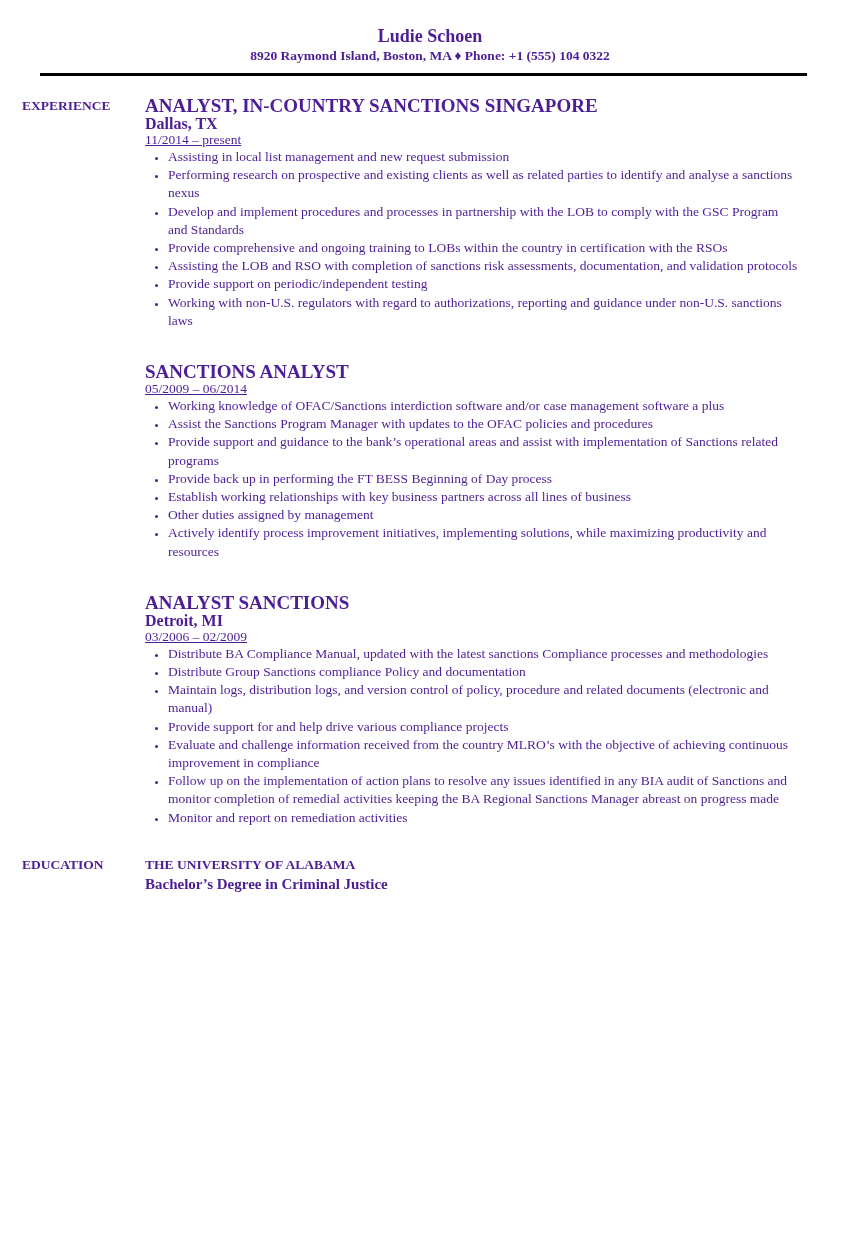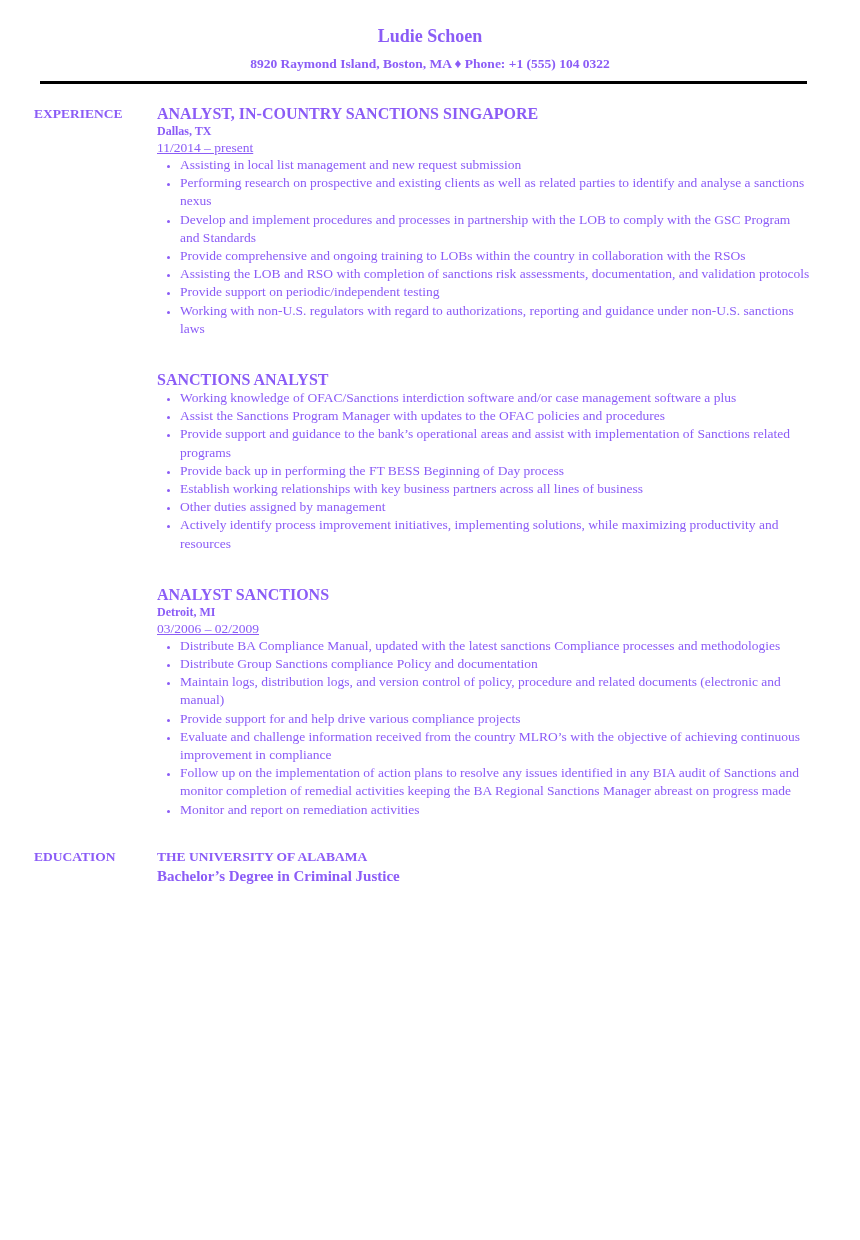--- a/index.html
+++ b/index.html
@@ -1,57 +1,57 @@
 <!DOCTYPE html>
 <html><head>
 <meta charset="utf-8">
 <style>
   * { margin: 0; padding: 0; box-sizing: border-box; }
   html, body { background: #ffffff; }
   .page {
     width: 860px;
     height: 1240px;
     background: #ffffff;
-    color: #8b5cf6;
+    color: #4c1d95;
     font-family: "Liberation Serif", serif;
     position: relative;
     overflow: hidden;
   }
   .header { padding-top: 25px; }
   .name {
     text-align: center;
     font-weight: bold;
     font-size: 18px;
     line-height: 22px;
   }
   .contact {
     text-align: center;
     font-weight: bold;
     font-size: 13.5px;
     line-height: 17px;
-    margin-top: 8px;
+    margin-top: 0;
   }
   .rule {
     height: 3px;
     background: #000000;
     margin: 9px 53px 0 40px;
   }
-  main { padding: 20px 0 0 34px; }
+  main { padding: 20px 0 0 22px; }
   .section-row { display: flex; align-items: flex-start; }
   .section-label {
     flex: 0 0 123px;
     width: 123px;
     font-weight: bold;
     font-size: 13.5px;
     line-height: 19px;
   }
   .section-content { width: 656px; }
   .job + .job { margin-top: 32px; }
-  .job-title { font-size: 16px; font-weight: bold; line-height: 19px; }
-  .job-location { font-size: 12px; font-weight: bold; line-height: 17px; }
+  .job-title { font-size: 19px; font-weight: bold; line-height: 19px; }
+  .job-location { font-size: 16px; font-weight: bold; line-height: 17px; }
   .job-dates { font-size: 13.5px; font-weight: normal; line-height: 16px; text-decoration: underline; }
   .job-bullets { list-style: disc; margin: 0; padding-left: 23px; }
   .job-bullets li {
     font-size: 13.5px;
     line-height: 18.2px;
   }
   .job-bullets li::marker { font-size: 11px; }
   .education-row { margin-top: 28px; }
   .school { font-weight: bold; font-size: 13.5px; line-height: 19px; }
   .degree { font-weight: bold; font-size: 15px; line-height: 20px; }
@@ -71,29 +71,30 @@
       <div class="section-label">EXPERIENCE</div>
       <div class="section-content" id="jobs">
   <article class="job">
     <h3 class="job-title">ANALYST, IN-COUNTRY SANCTIONS SINGAPORE</h3>
     <div class="job-location">Dallas, TX</div>
     <div class="job-dates">11/2014 – present</div>
     <ul class="job-bullets">
               <li>Assisting in local list management and new request submission</li>
               <li>Performing research on prospective and existing clients as well as related parties to identify and analyse a sanctions nexus</li>
               <li>Develop and implement procedures and processes in partnership with the LOB to comply with the GSC Program and Standards</li>
-              <li>Provide comprehensive and ongoing training to LOBs within the country in collaboration with the RSOs</li>
+              <li>Provide comprehensive and ongoing training to LOBs within the country in certification with the RSOs</li>
               <li>Assisting the LOB and RSO with completion of sanctions risk assessments, documentation, and validation protocols</li>
               <li>Provide support on periodic/independent testing</li>
               <li>Working with non-U.S. regulators with regard to authorizations, reporting and guidance under non-U.S. sanctions laws</li>
             </ul>
   </article>
 
   <article class="job">
     <h3 class="job-title">SANCTIONS ANALYST</h3>
+    <div class="job-dates">05/2009 – 06/2014</div>
     <ul class="job-bullets">
               <li>Working knowledge of OFAC/Sanctions interdiction software and/or case management software a plus</li>
               <li>Assist the Sanctions Program Manager with updates to the OFAC policies and procedures</li>
               <li>Provide support and guidance to the bank’s operational areas and assist with implementation of Sanctions related programs</li>
               <li>Provide back up in performing the FT BESS Beginning of Day process</li>
               <li>Establish working relationships with key business partners across all lines of business</li>
               <li>Other duties assigned by management</li>
               <li>Actively identify process improvement initiatives, implementing solutions, while maximizing productivity and resources</li>
             </ul>
   </article>

